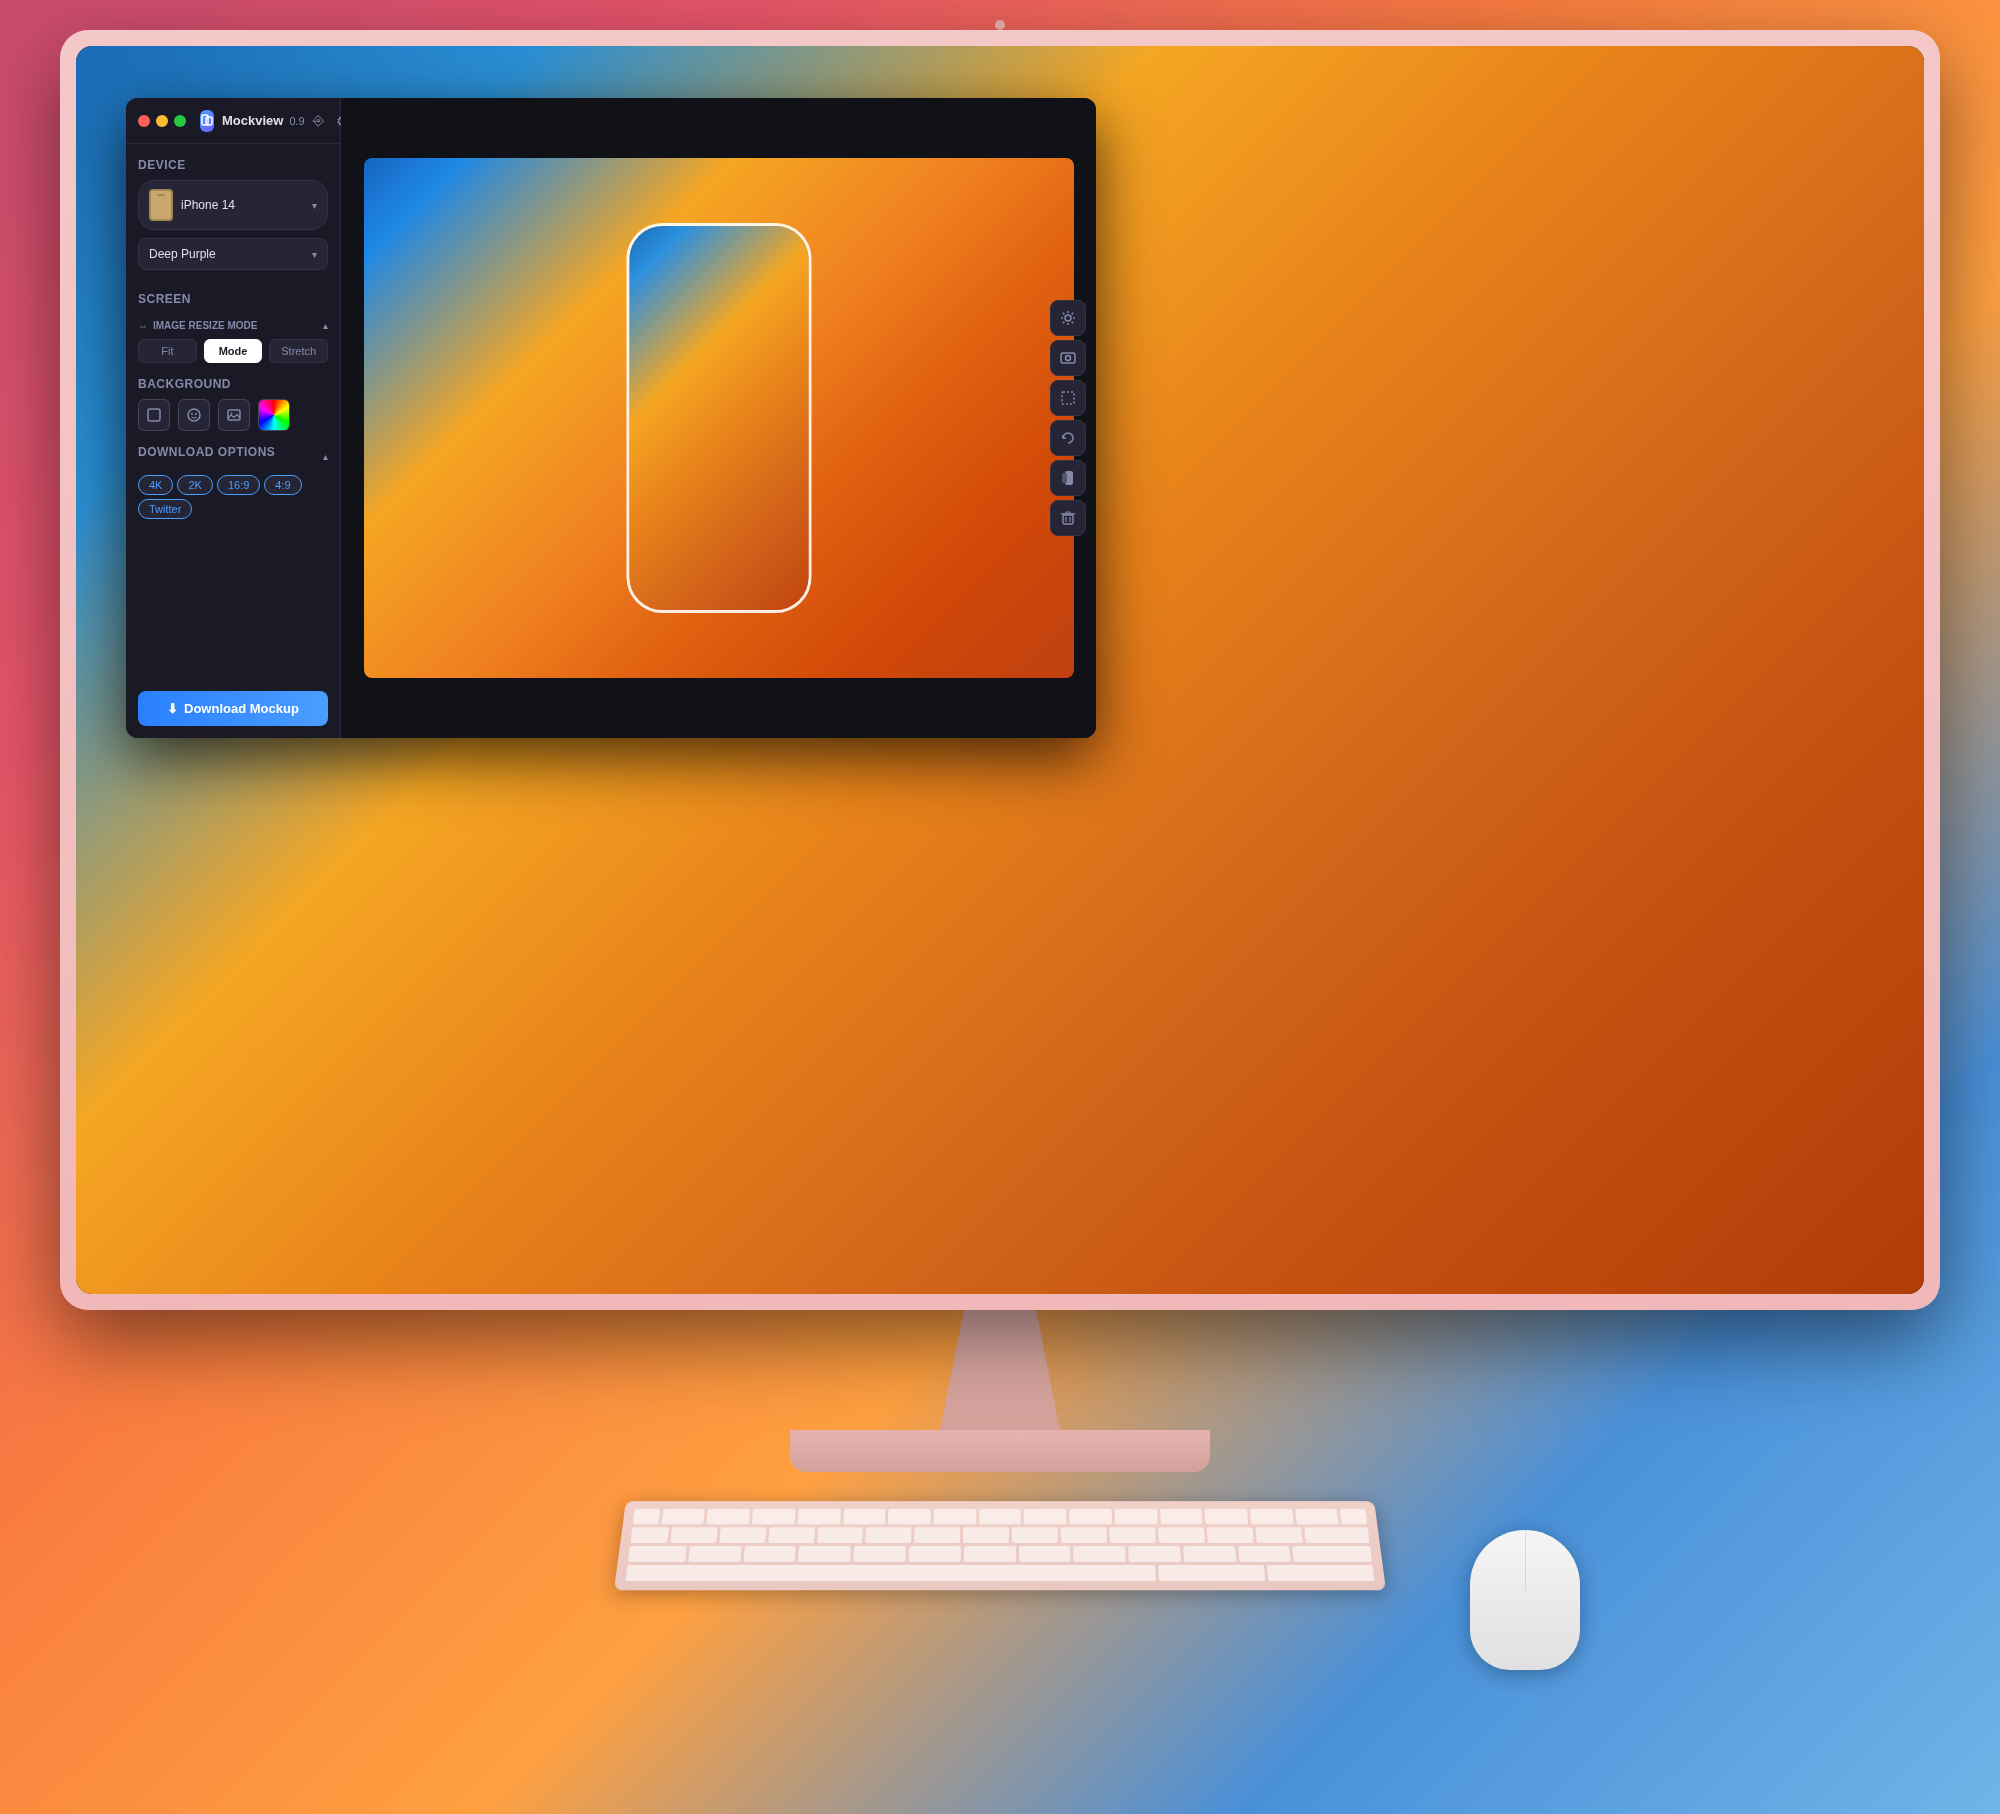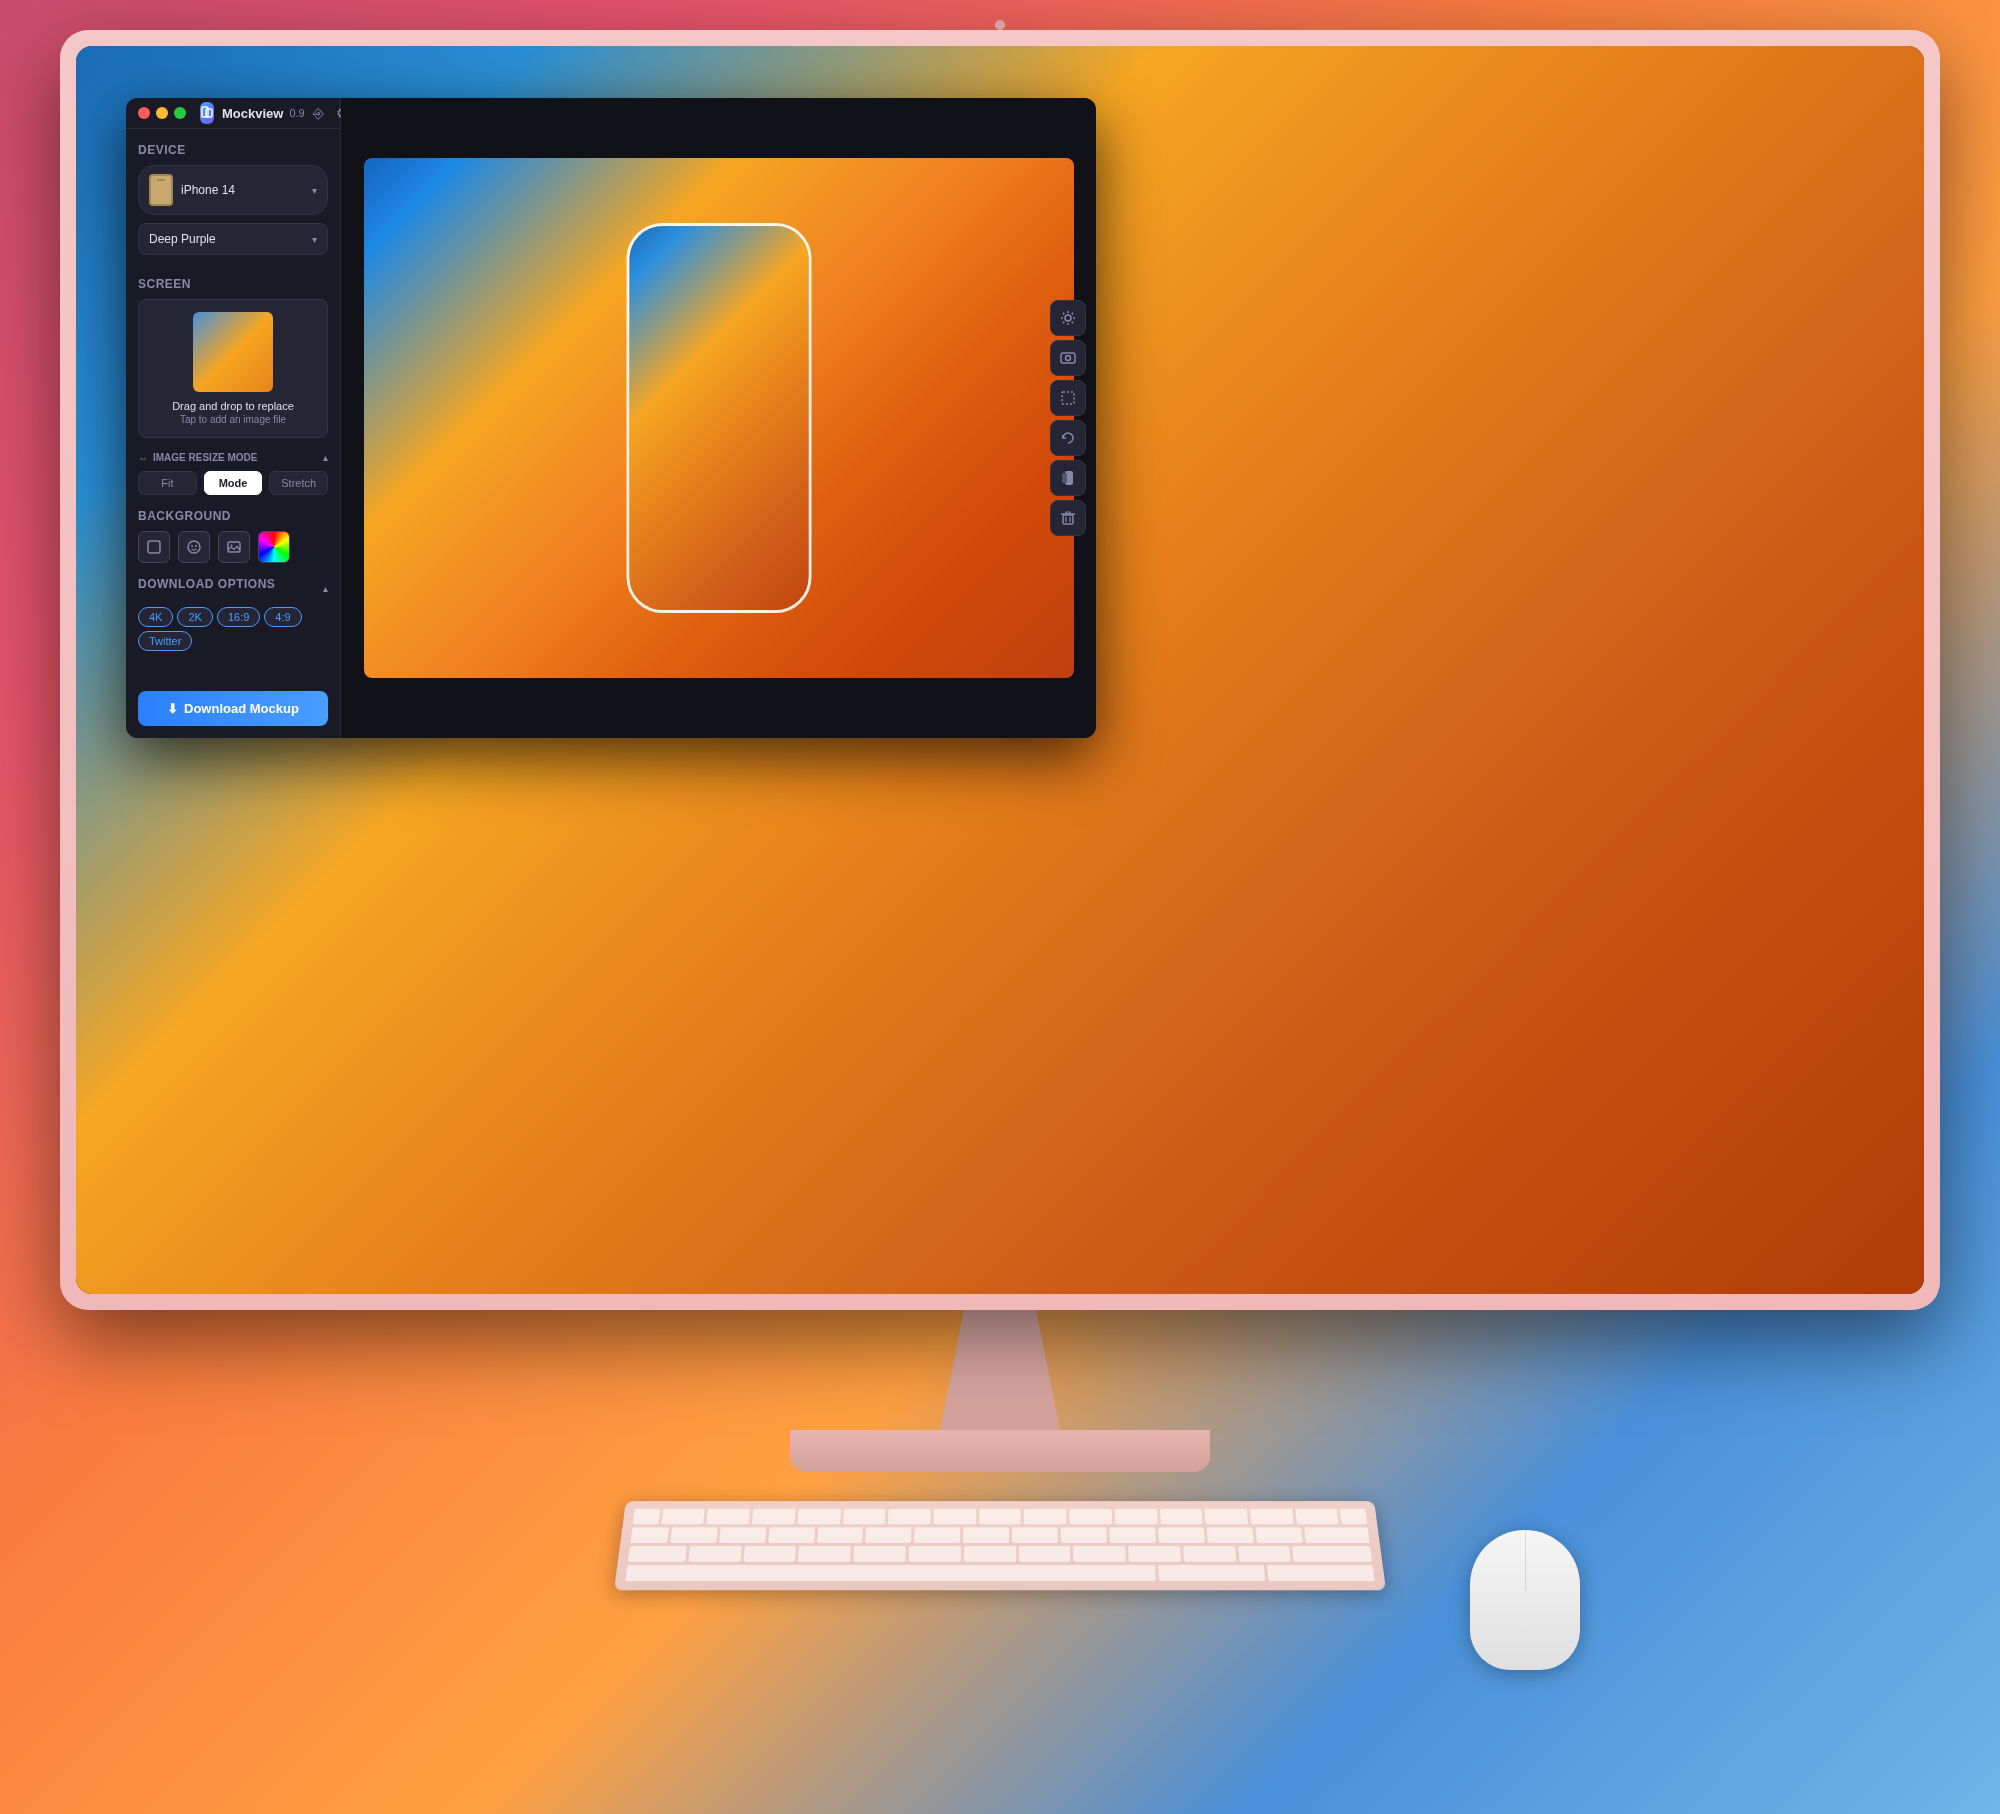--- a/index.html
+++ b/index.html
@@ -643,25 +643,20 @@
               <span class="chevron-down">▾</span>
             </div>
 
             <div class="color-dropdown">
               <span class="color-dropdown-text">Deep Purple</span>
               <span class="chevron-down">▾</span>
             </div>
 
             <div class="screen-section">
               <div class="section-label">Screen</div>
-              <div class="screenshot-drop">
-                <div class="screenshot-preview"></div>
-                <span class="drop-text">Drag and drop to replace</span>
-                <span class="drop-subtext">Tap to add an image file</span>
-              </div>
             </div>
 
             <div class="resize-section">
               <div class="resize-header">
                 <div class="resize-label-row">
                   <span class="resize-icon">⇔</span>
                   <span class="resize-label">Image Resize Mode</span>
                 </div>
                 <span class="chevron-up">▴</span>
               </div>

